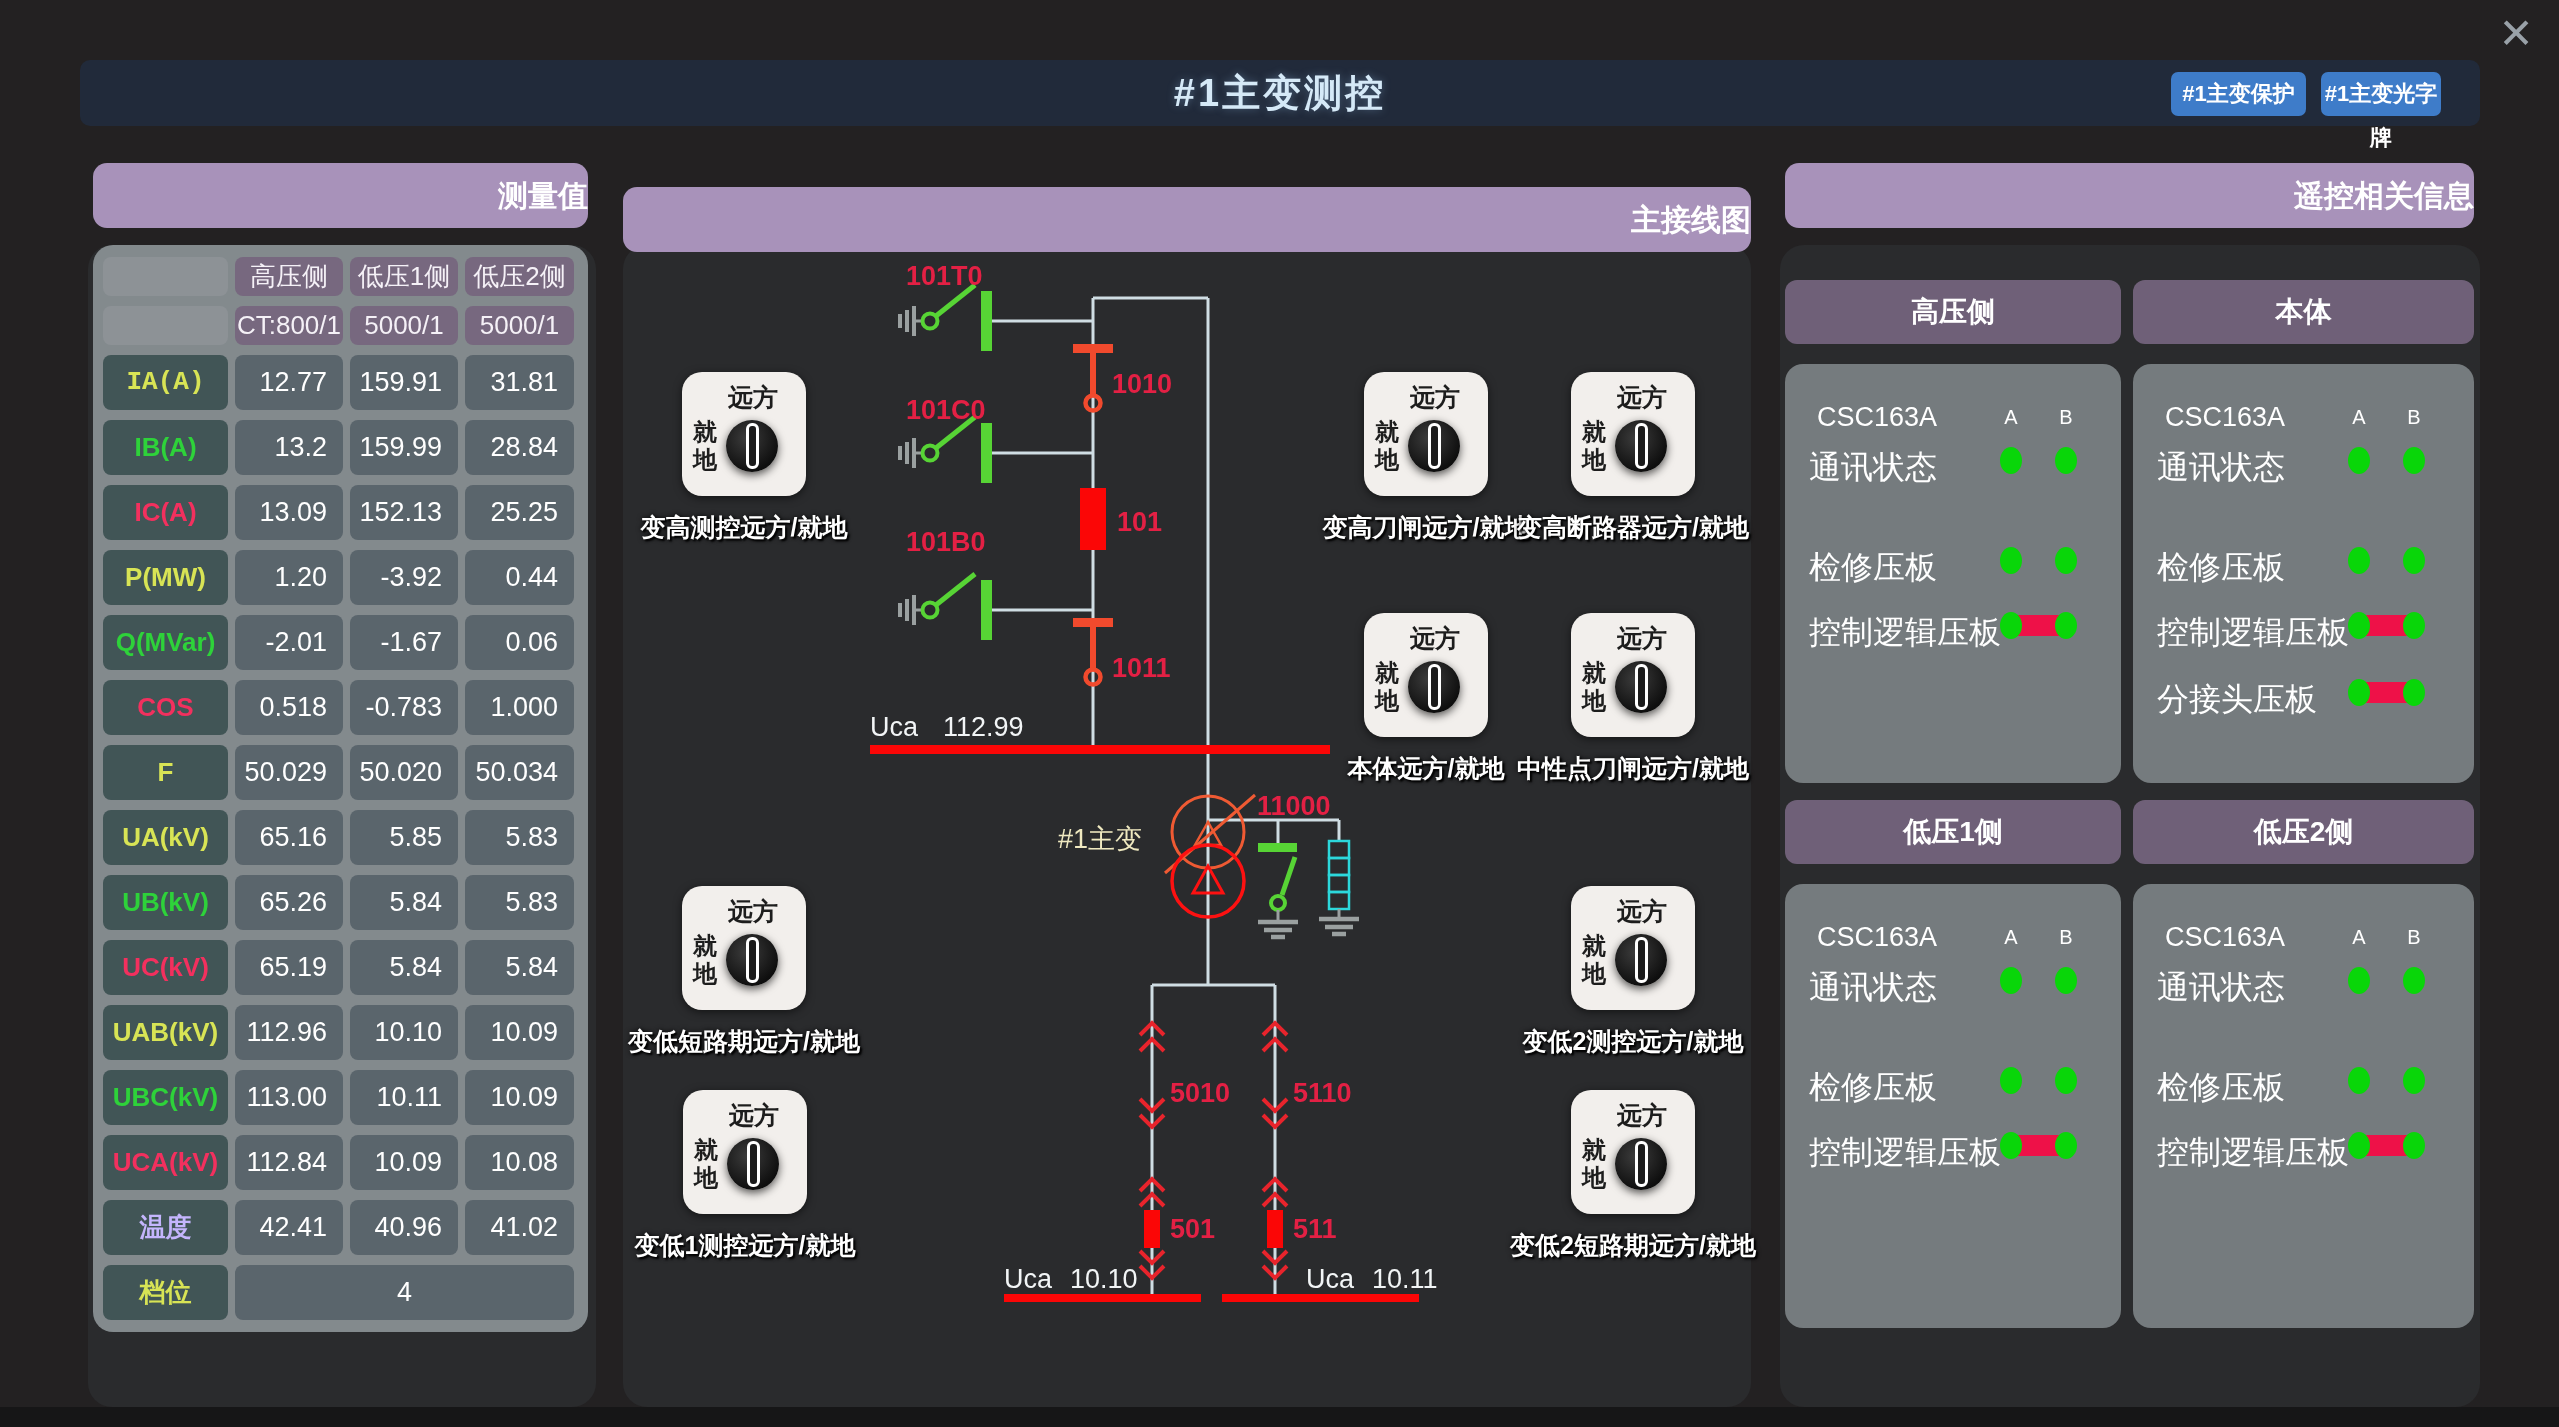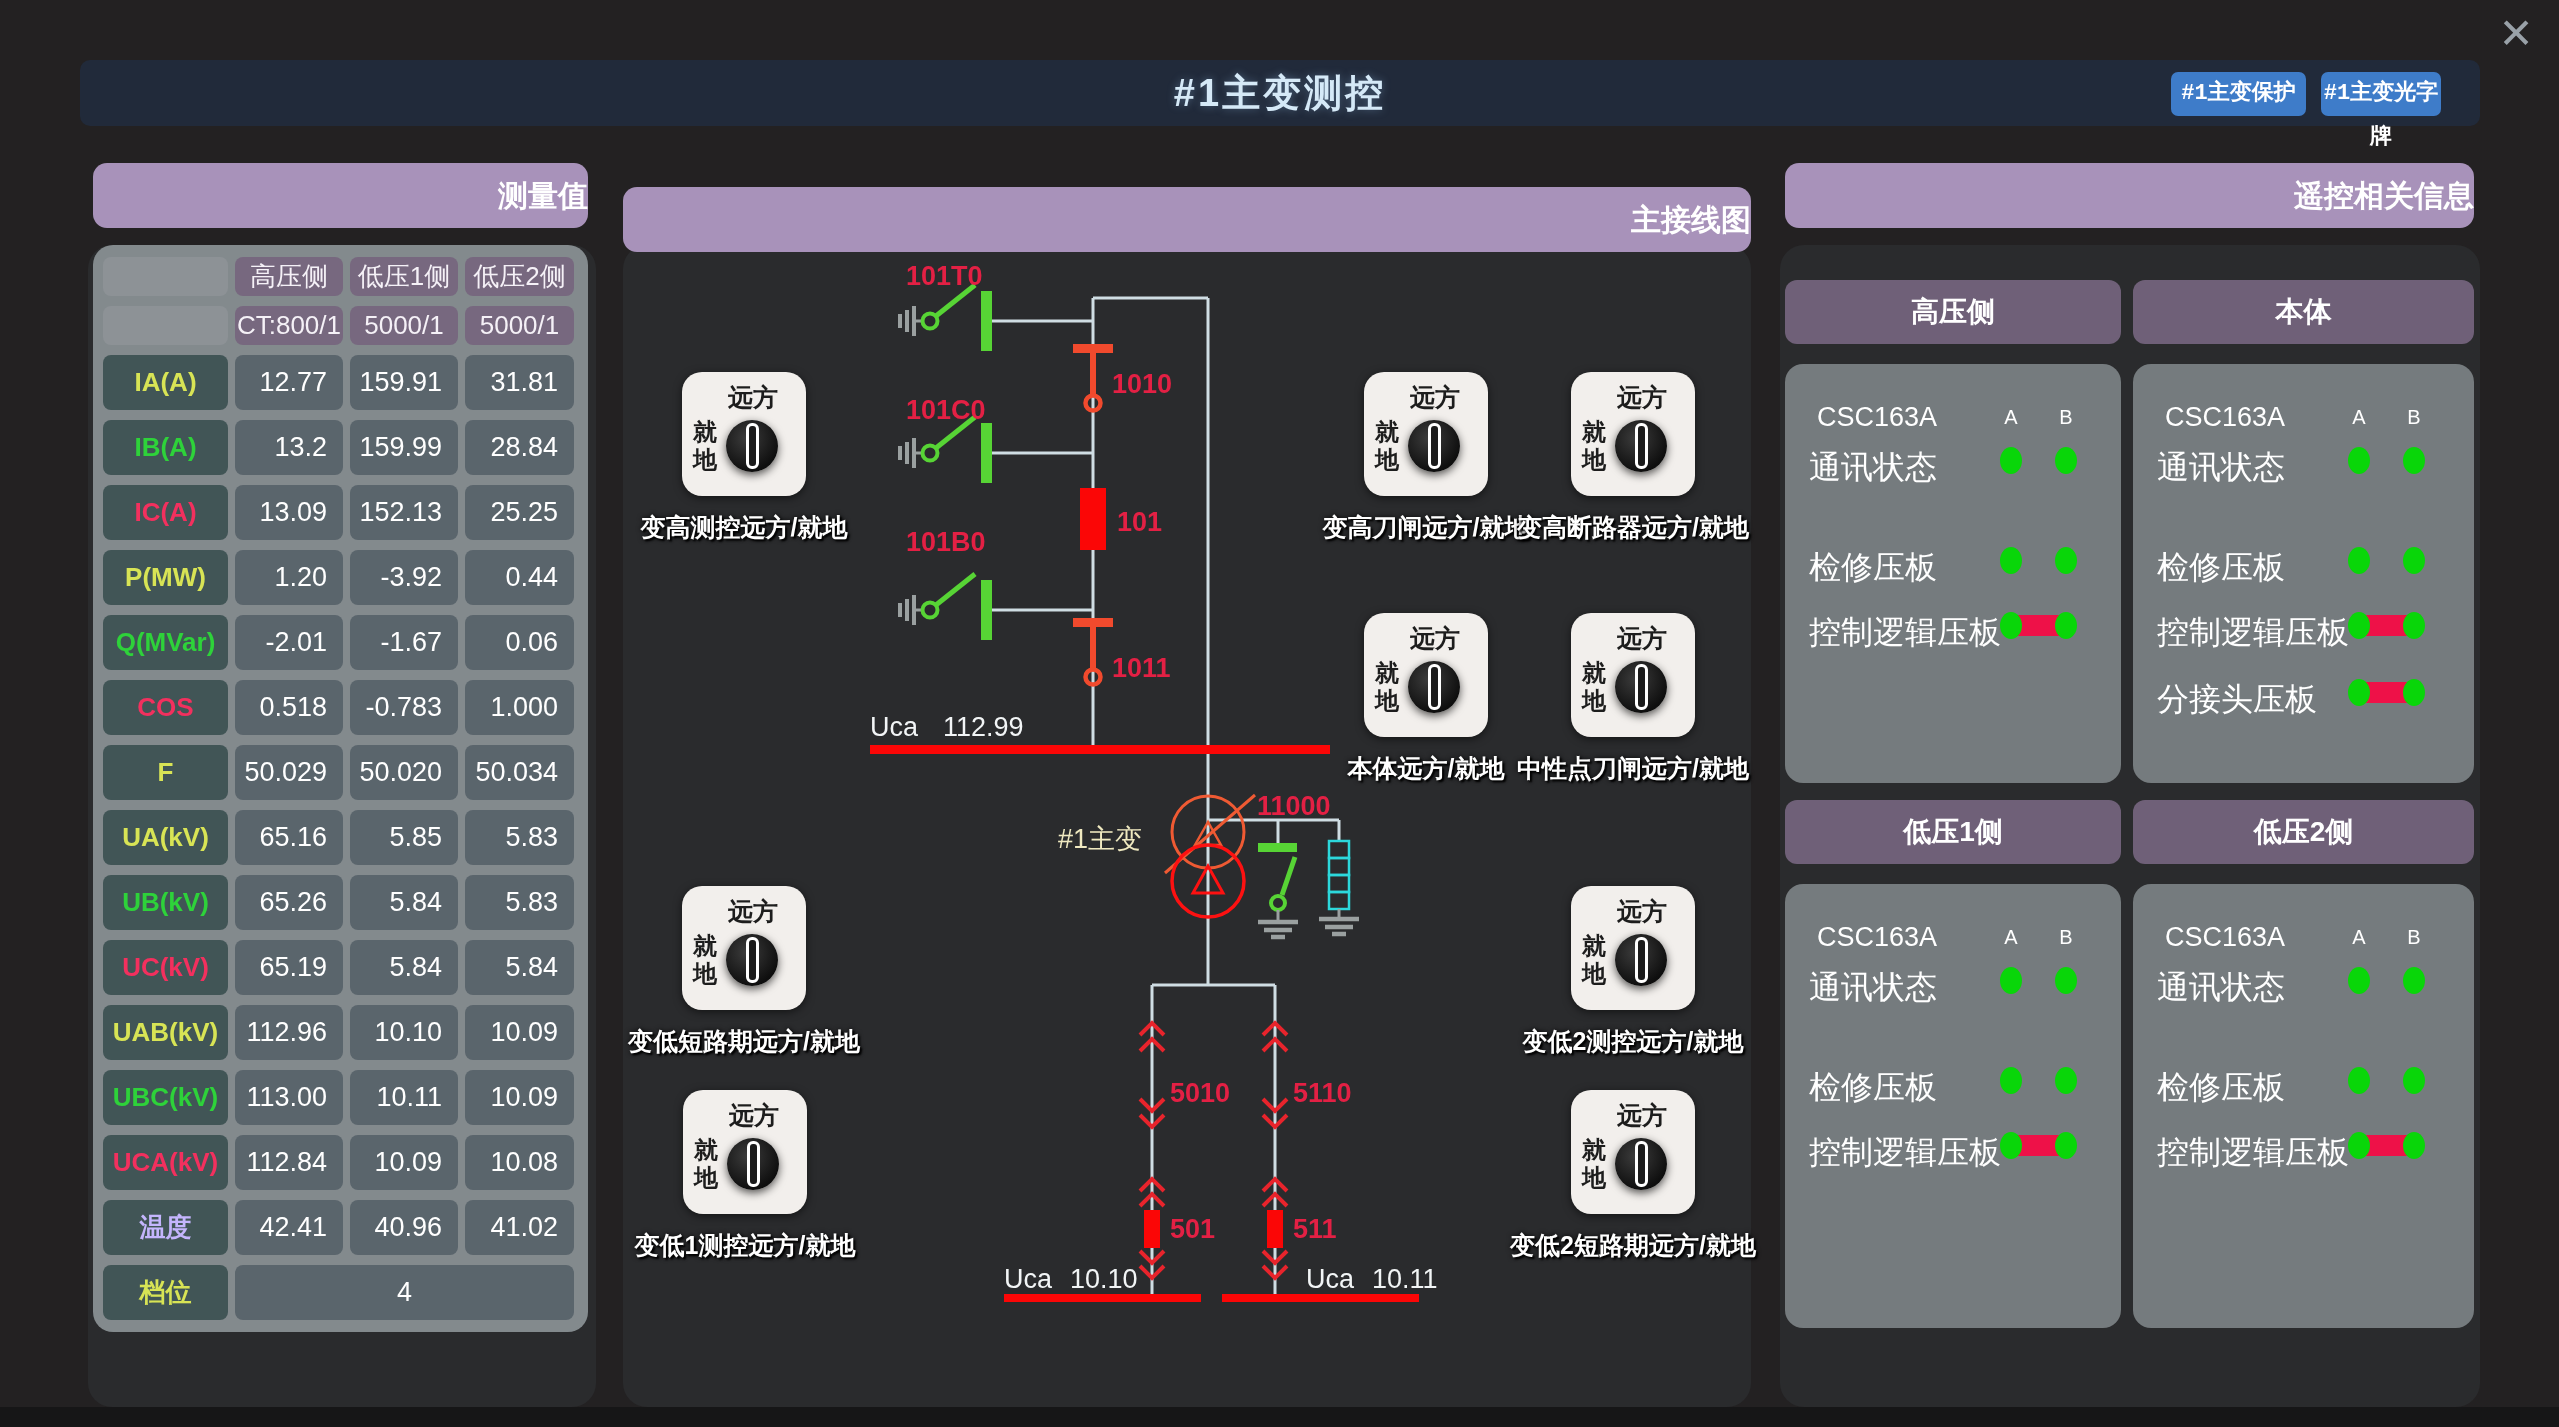--- a/index.html
+++ b/index.html
@@ -4,21 +4,21 @@
 <style>
   html,body{margin:0;padding:0;background:#161617;}
   body{width:2559px;height:1427px;position:relative;overflow:hidden;
        font-family:"Liberation Sans","DejaVu Sans",sans-serif;}
   .page{position:absolute;left:0;top:0;width:2559px;height:1407px;background:#232122;}
   
   .titlebar{position:absolute;left:80px;top:60px;width:2400px;height:66px;background:#212a3a;border-radius:10px;}
   .title{position:absolute;left:0;right:0;top:0;height:54px;line-height:66px;text-align:center;
          font-size:38px;font-weight:600;letter-spacing:3px;color:#d5e9f7;text-shadow:0 0 8px rgba(160,210,255,.35);}
   .tbtn{position:absolute;top:12px;height:44px;line-height:44px;background:#3e7cc9;border-radius:7px;
-        color:#fff;font-size:22px;font-weight:700;text-align:center;cursor:pointer;font-family:Liberation Mono, monospace;}
+        color:#fff;font-size:22px;font-weight:700;text-align:center;cursor:pointer;}
   .tbtn1{left:2091px;width:135px;}
   .tbtn2{left:2241px;width:120px;}
   .close-x{position:absolute;left:2494px;top:12px;width:44px;height:44px;color:#99a1a8;font-size:42px;
            line-height:44px;text-align:center;font-weight:300;cursor:pointer;}
   
   .pill{position:absolute;height:65px;line-height:65px;text-align:right;background:#a892ba;border-radius:14px;
         color:#fff;font-size:30px;font-weight:600;}
   .pill-left{left:93px;top:163px;width:495px;}
   .pill-mid{left:623px;top:163px;width:1128px;margin-top:24px;}
   .pill-right{left:1785px;top:163px;width:689px;}
@@ -105,21 +105,21 @@
     <div class="hcell">低压2侧</div>
   </div>
   <div class="mrow mrow-h">
     <div class="hph"></div>
     <div class="hcell">CT:800/1</div>
     <div class="hcell">5000/1</div>
     <div class="hcell">5000/1</div>
   </div>
   <div id="measure-rows" style="display:contents">
   <div class="mrow mrow-d">
-    <div class="m-label" style="color: rgb(216, 228, 85);">IA(A)</div>
+    <div class="m-label" style="color: rgb(216, 228, 85); font-family: Liberation Mono, monospace;">IA(A)</div>
     <div class="m-val">12.77</div>
     <div class="m-val">159.91</div>
     <div class="m-val">31.81</div>
   </div>
 
   <div class="mrow mrow-d">
     <div class="m-label" style="color: rgb(46, 210, 58);">IB(A)</div>
     <div class="m-val">13.2</div>
     <div class="m-val">159.99</div>
     <div class="m-val">28.84</div>

